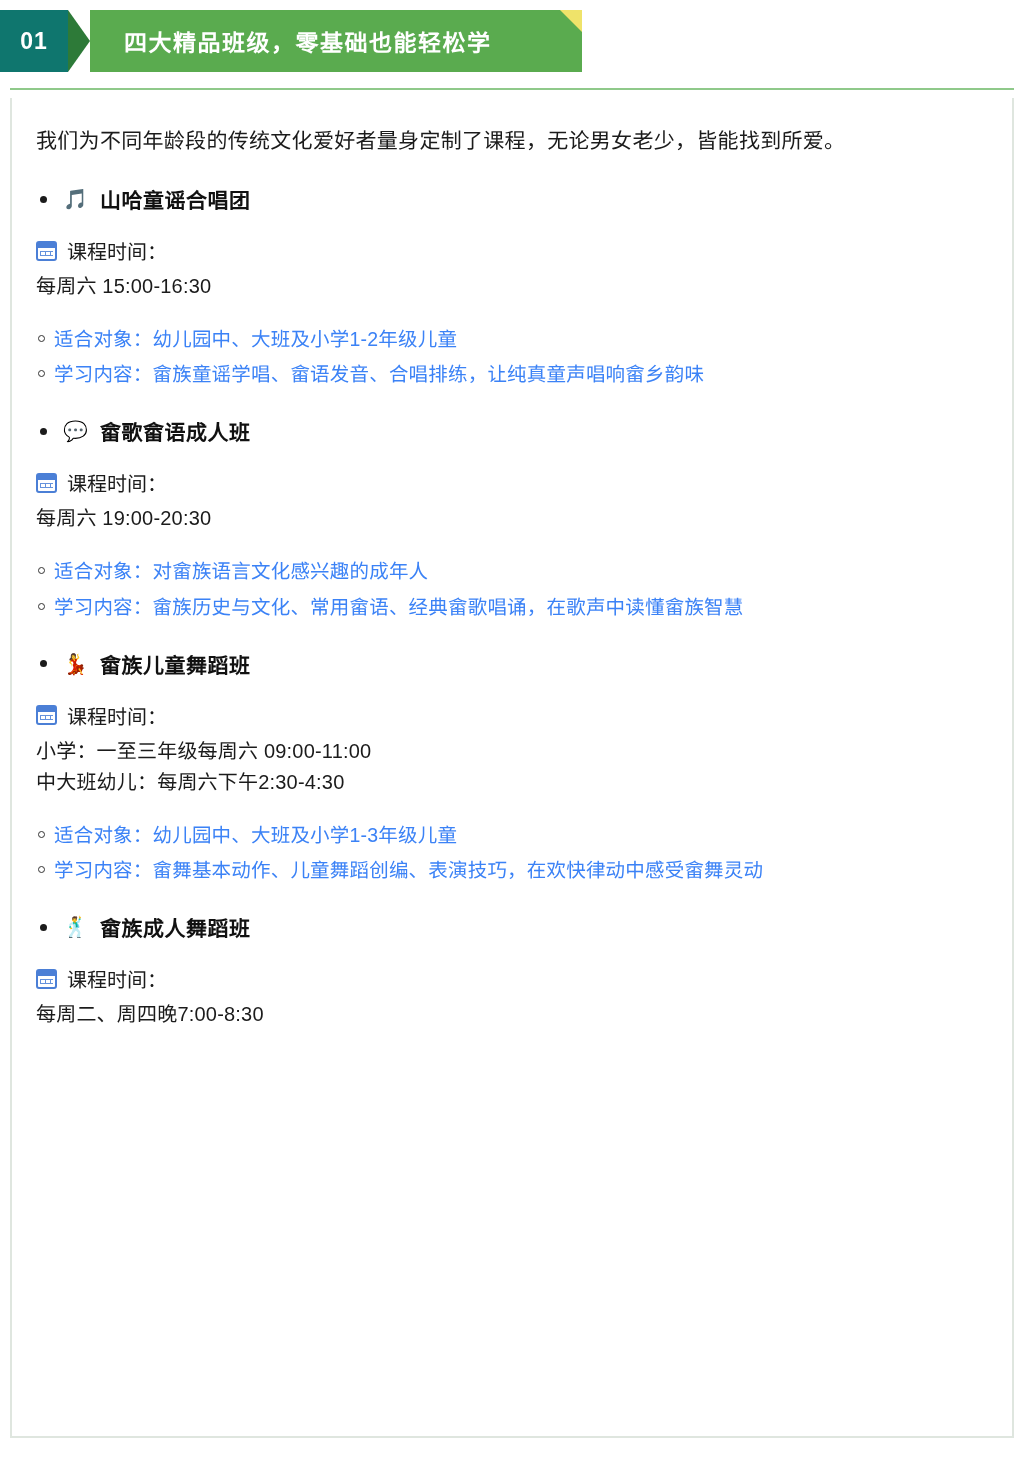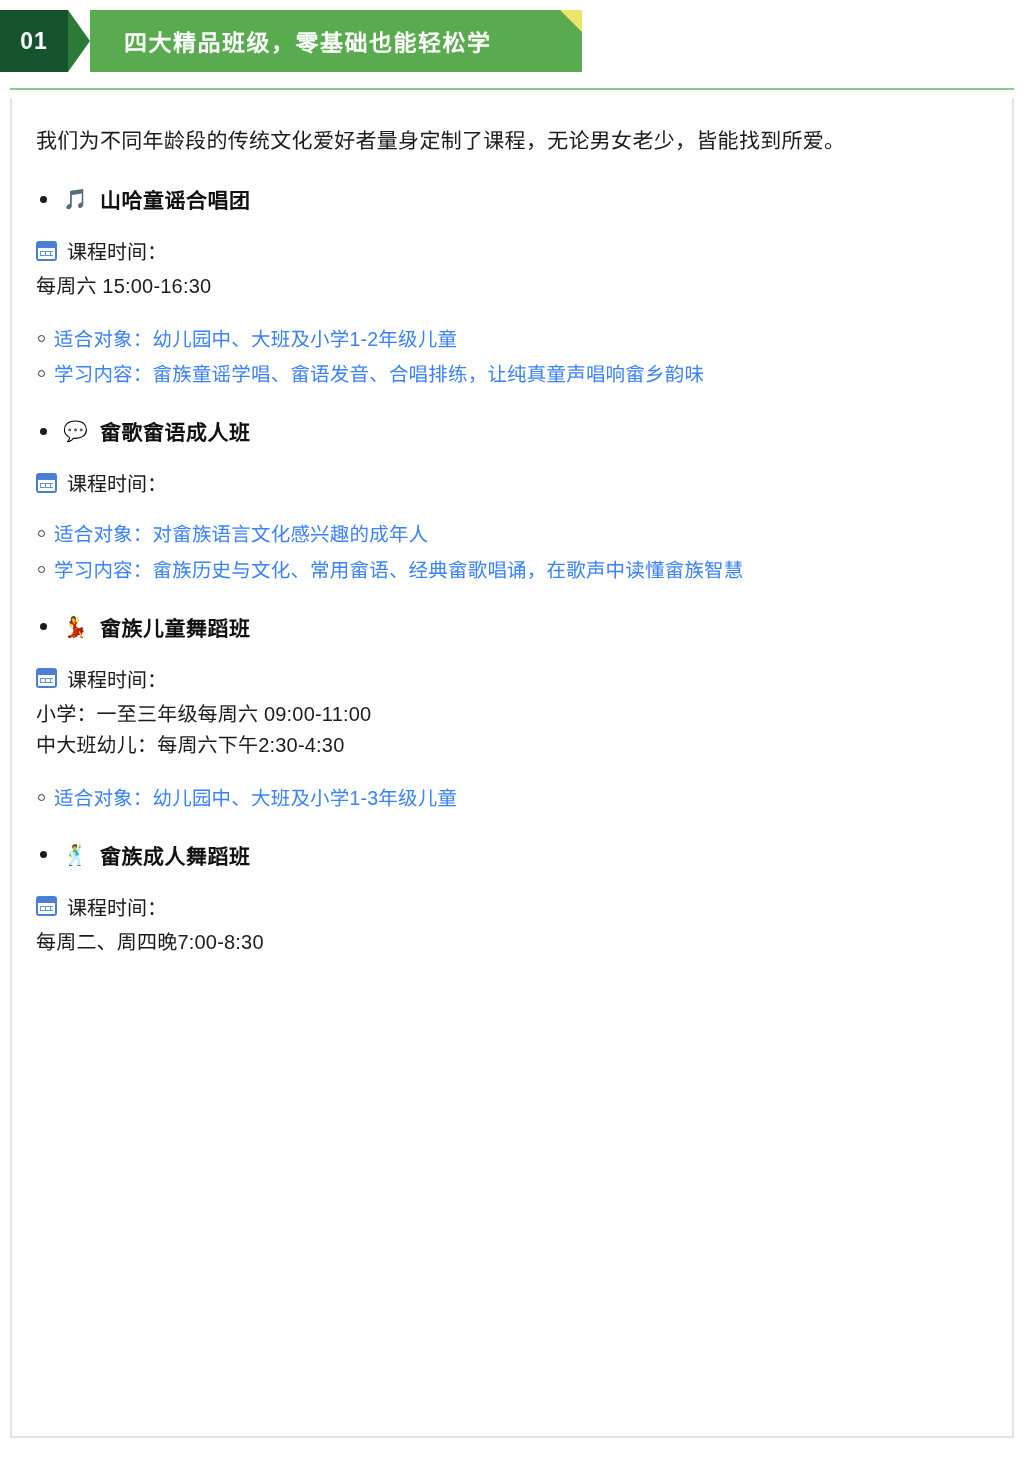--- a/index.html
+++ b/index.html
@@ -23,21 +23,21 @@
   
   .header {
     display: flex;
     align-items: stretch;
     height: 62px;
     margin: 10px 0 0 0;
     position: relative;
   }
   .header-number {
     width: 68px;
-    background: #14532d;
+    background: #0f766e;
     color: #ffffff;
     font-size: 23px;
     font-weight: bold;
     display: flex;
     align-items: center;
     justify-content: center;
     letter-spacing: 1px;
   }
   .header-arrow {
     width: 0;
@@ -247,20 +247,21 @@
       <div class="course-title-row">
         <span class="bullet-dot"></span>
         <span class="course-emoji">💬</span>
         <span class="course-name">畲歌畲语成人班</span>
       </div>
       <div class="time-block">
         <div class="time-label-row">
           <span class="cal-icon"></span>
           <span>课程时间：</span>
         </div>
+        <div class="time-line">每周六 19:00-20:30</div>
       </div>
       <div class="detail-line">
         <span class="hollow-dot"></span>
         <span class="detail-text"><span class="detail-label">适合对象：</span><span>对畲族语言文化感兴趣的成年人</span></span>
       </div>
       <div class="detail-line">
         <span class="hollow-dot"></span>
         <span class="detail-text"><span class="detail-label">学习内容：</span><span>畲族历史与文化、常用畲语、经典畲歌唱诵，在歌声中读懂畲族智慧</span></span>
       </div>
     </div>
@@ -276,20 +277,24 @@
           <span class="cal-icon"></span>
           <span>课程时间：</span>
         </div>
         <div class="time-line">小学：一至三年级每周六 09:00-11:00</div>
         <div class="time-line">中大班幼儿：每周六下午2:30-4:30</div>
       </div>
       <div class="detail-line">
         <span class="hollow-dot"></span>
         <span class="detail-text"><span class="detail-label">适合对象：</span><span>幼儿园中、大班及小学1-3年级儿童</span></span>
       </div>
+      <div class="detail-line">
+        <span class="hollow-dot"></span>
+        <span class="detail-text"><span class="detail-label">学习内容：</span><span>畲舞基本动作、儿童舞蹈创编、表演技巧，在欢快律动中感受畲舞灵动</span></span>
+      </div>
     </div>
 
     <div class="course">
       <div class="course-title-row">
         <span class="bullet-dot"></span>
         <span class="course-emoji">🕺</span>
         <span class="course-name">畲族成人舞蹈班</span>
       </div>
       <div class="time-block">
         <div class="time-label-row">

